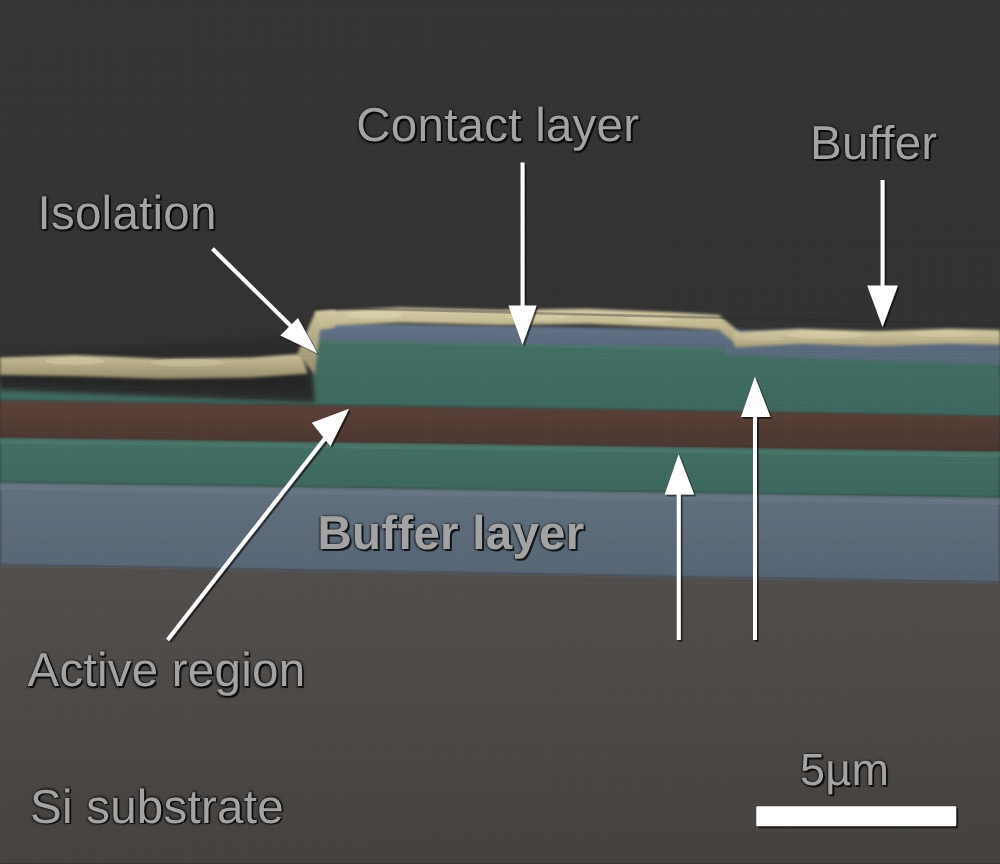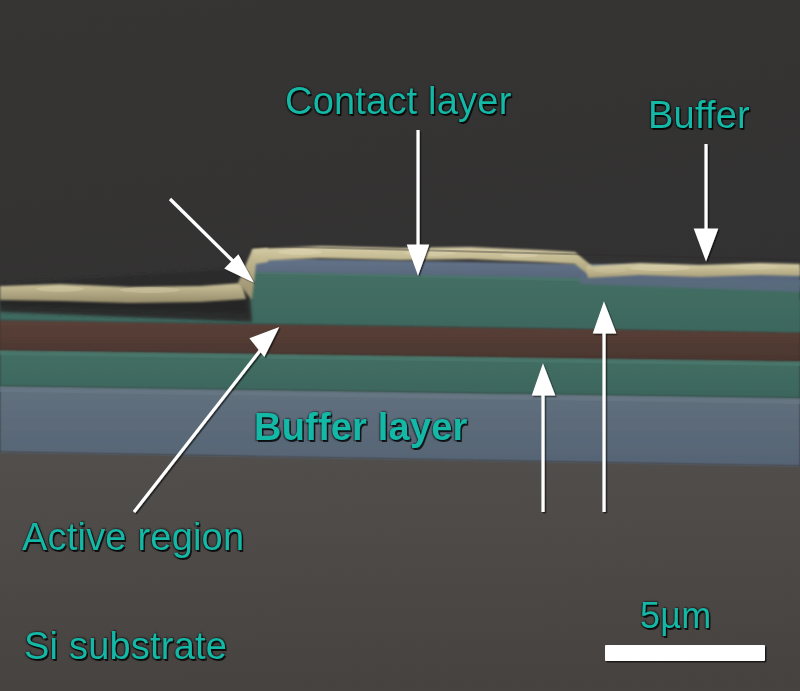--- a/index.html
+++ b/index.html
@@ -34,21 +34,21 @@
       repeating-linear-gradient(0deg, rgba(255,255,255,0.35) 0px, rgba(0,0,0,0.35) 1px, rgba(255,255,255,0.2) 2px, rgba(0,0,0,0.2) 3px),
       repeating-linear-gradient(90deg, rgba(255,255,255,0.3) 0px, rgba(0,0,0,0.3) 1px, rgba(255,255,255,0.15) 2px, rgba(0,0,0,0.15) 3px);
   }
   .anno-layer {
     position: absolute;
     left: 0; top: 0;
     width: 800px; height: 691px;
   }
   .label {
     position: absolute;
-    color: #14b8a6;
+    color: #a3a3a3;
     font-size: 38px;
     line-height: 1;
     white-space: nowrap;
     letter-spacing: 0.2px;
     text-shadow:
       1.5px 1.5px 0 rgba(0,0,0,0.75),
       -1px 1px 1.5px rgba(0,0,0,0.55),
       1px -1px 1.5px rgba(0,0,0,0.45);
   }
   .label.scale-text {
@@ -203,20 +203,21 @@
 
       <g>
         <line x1="604" y1="512" x2="604" y2="322"></line>
         <polygon points="604,306 595,332 614,332"></polygon>
       </g>
     </g>
   </svg>
 
   <div class="anno-layer">
 
+    <div class="label" style="left:30px; top:152px;">Isolation</div>
 
     <div class="label" style="left:285px; top:82px;">Contact layer</div>
 
     <div class="label" style="left:648px; top:96px;">Buffer</div>
 
     <div class="label" style="left:254px; top:408px;font-weight:bold;">Buffer layer</div>
 
     <div class="label" style="left:22px; top:518px;">Active region</div>
 
 

